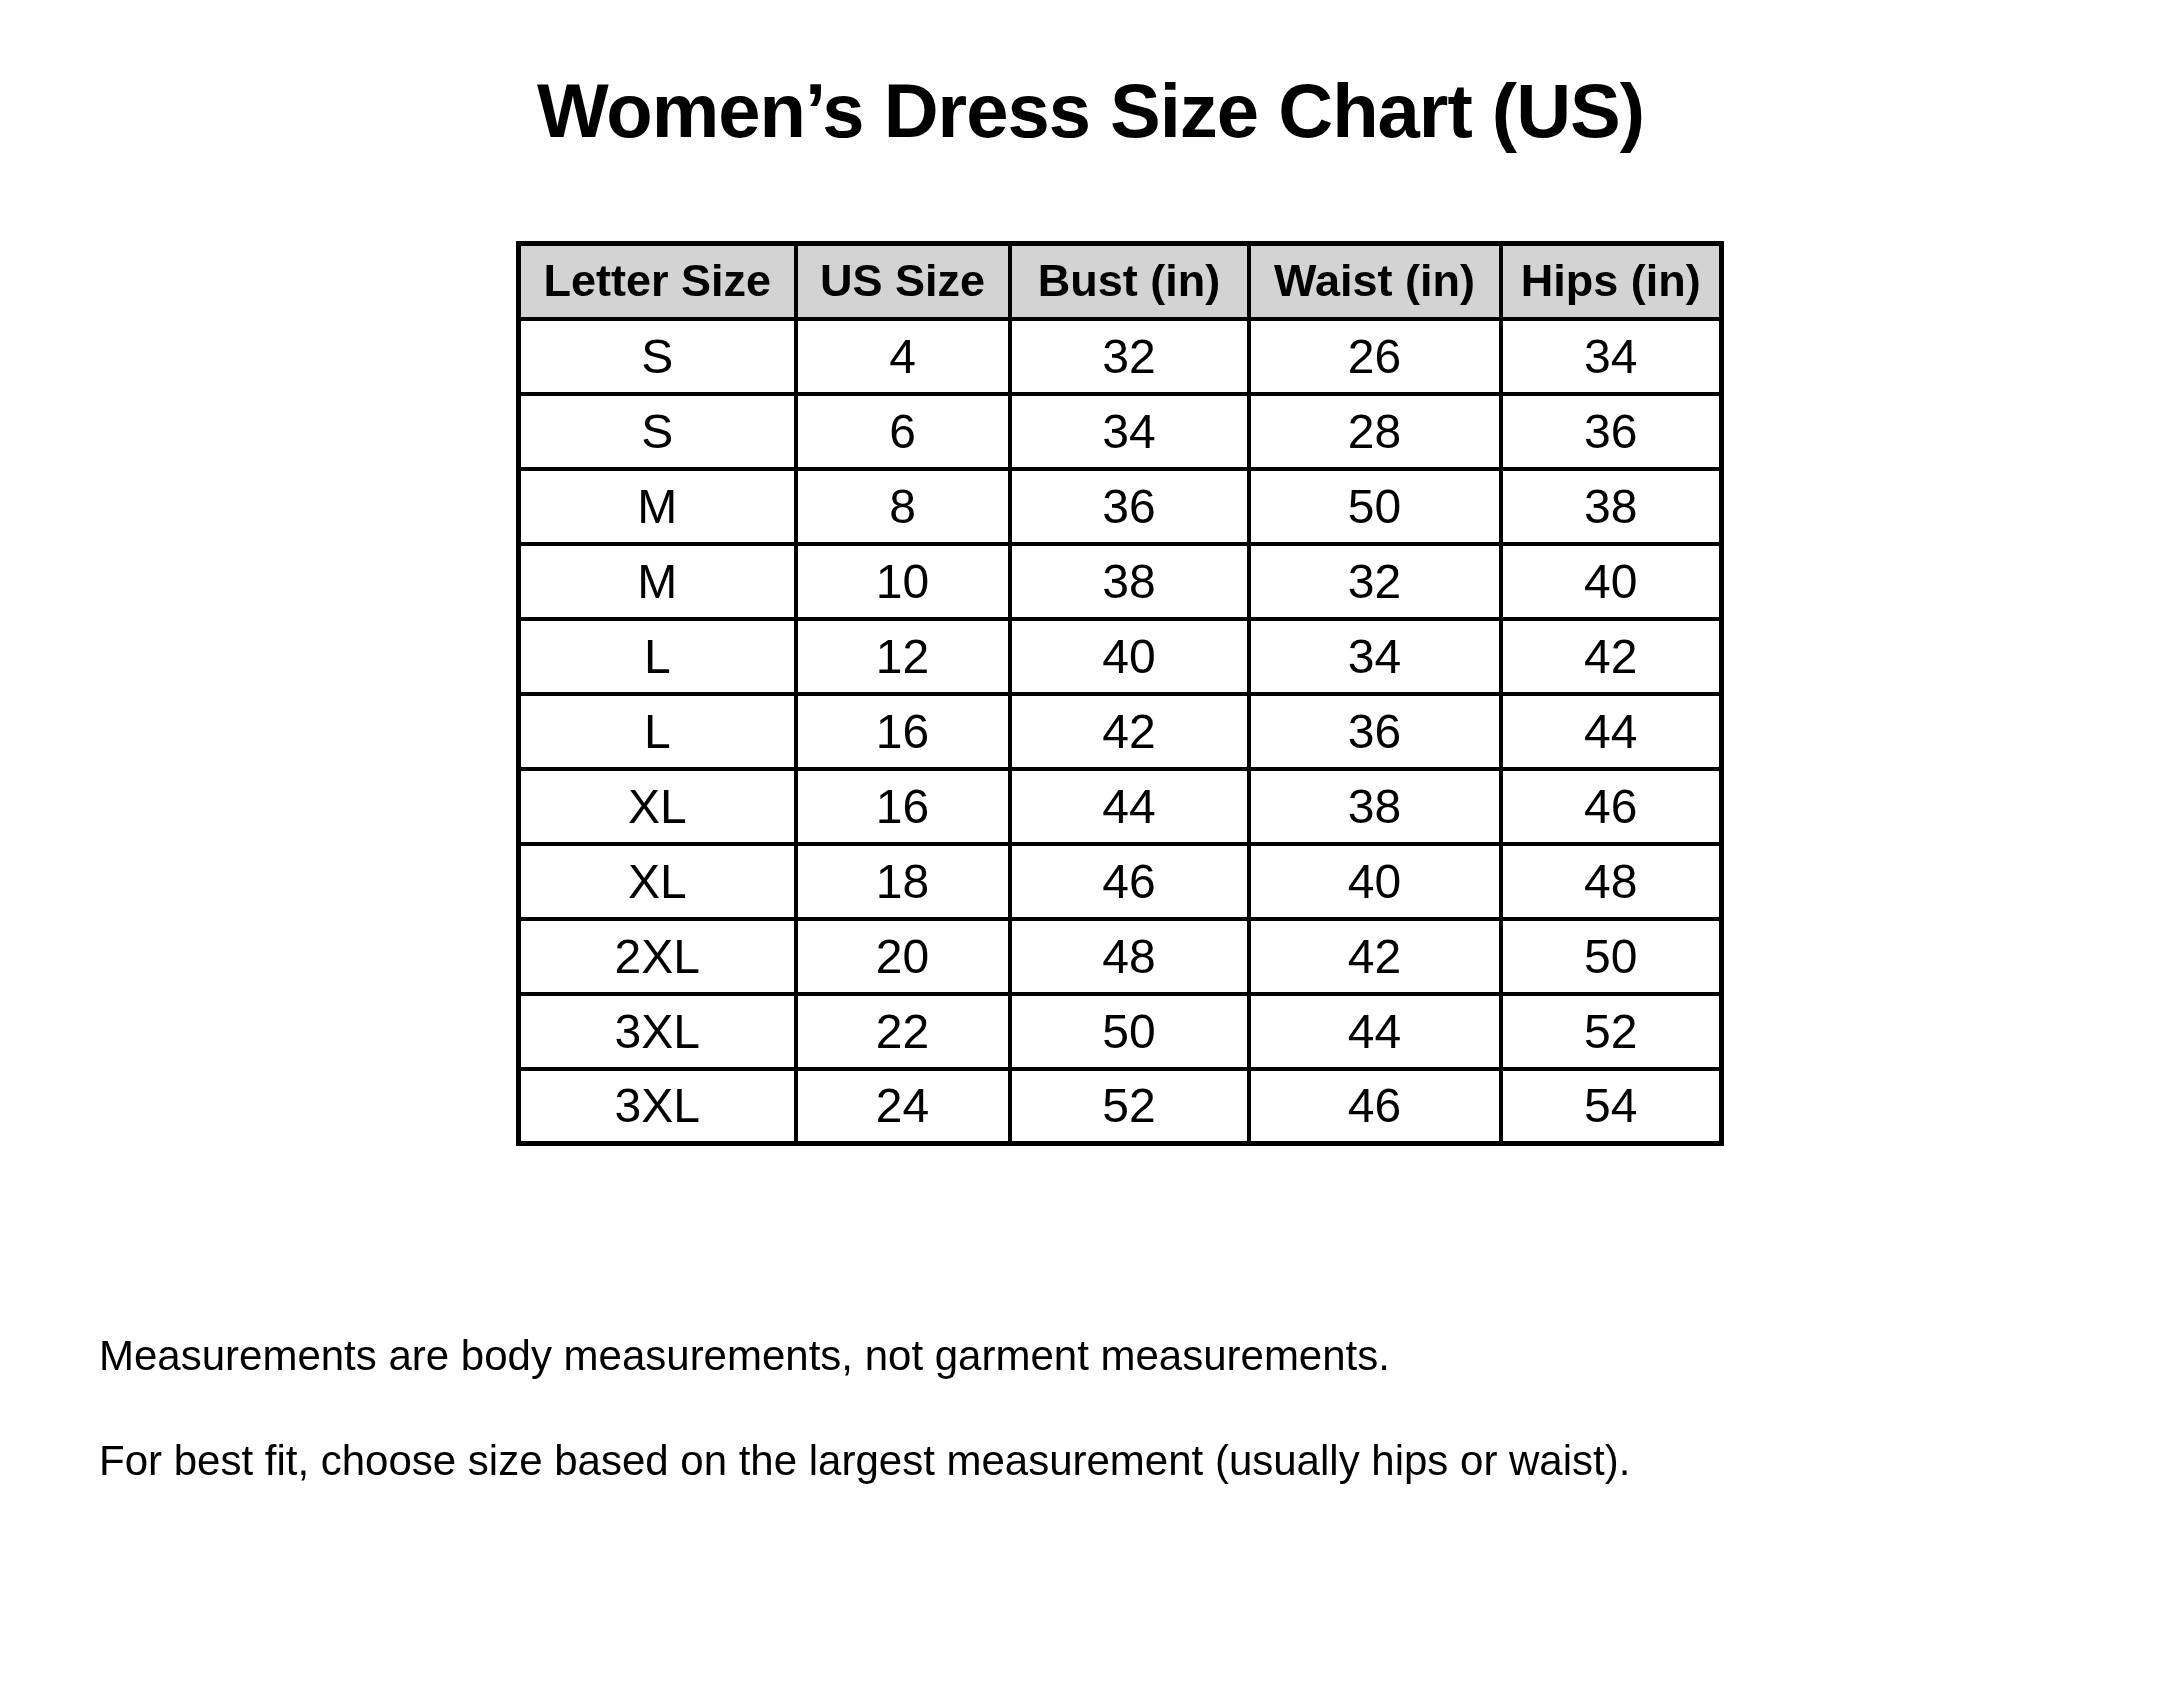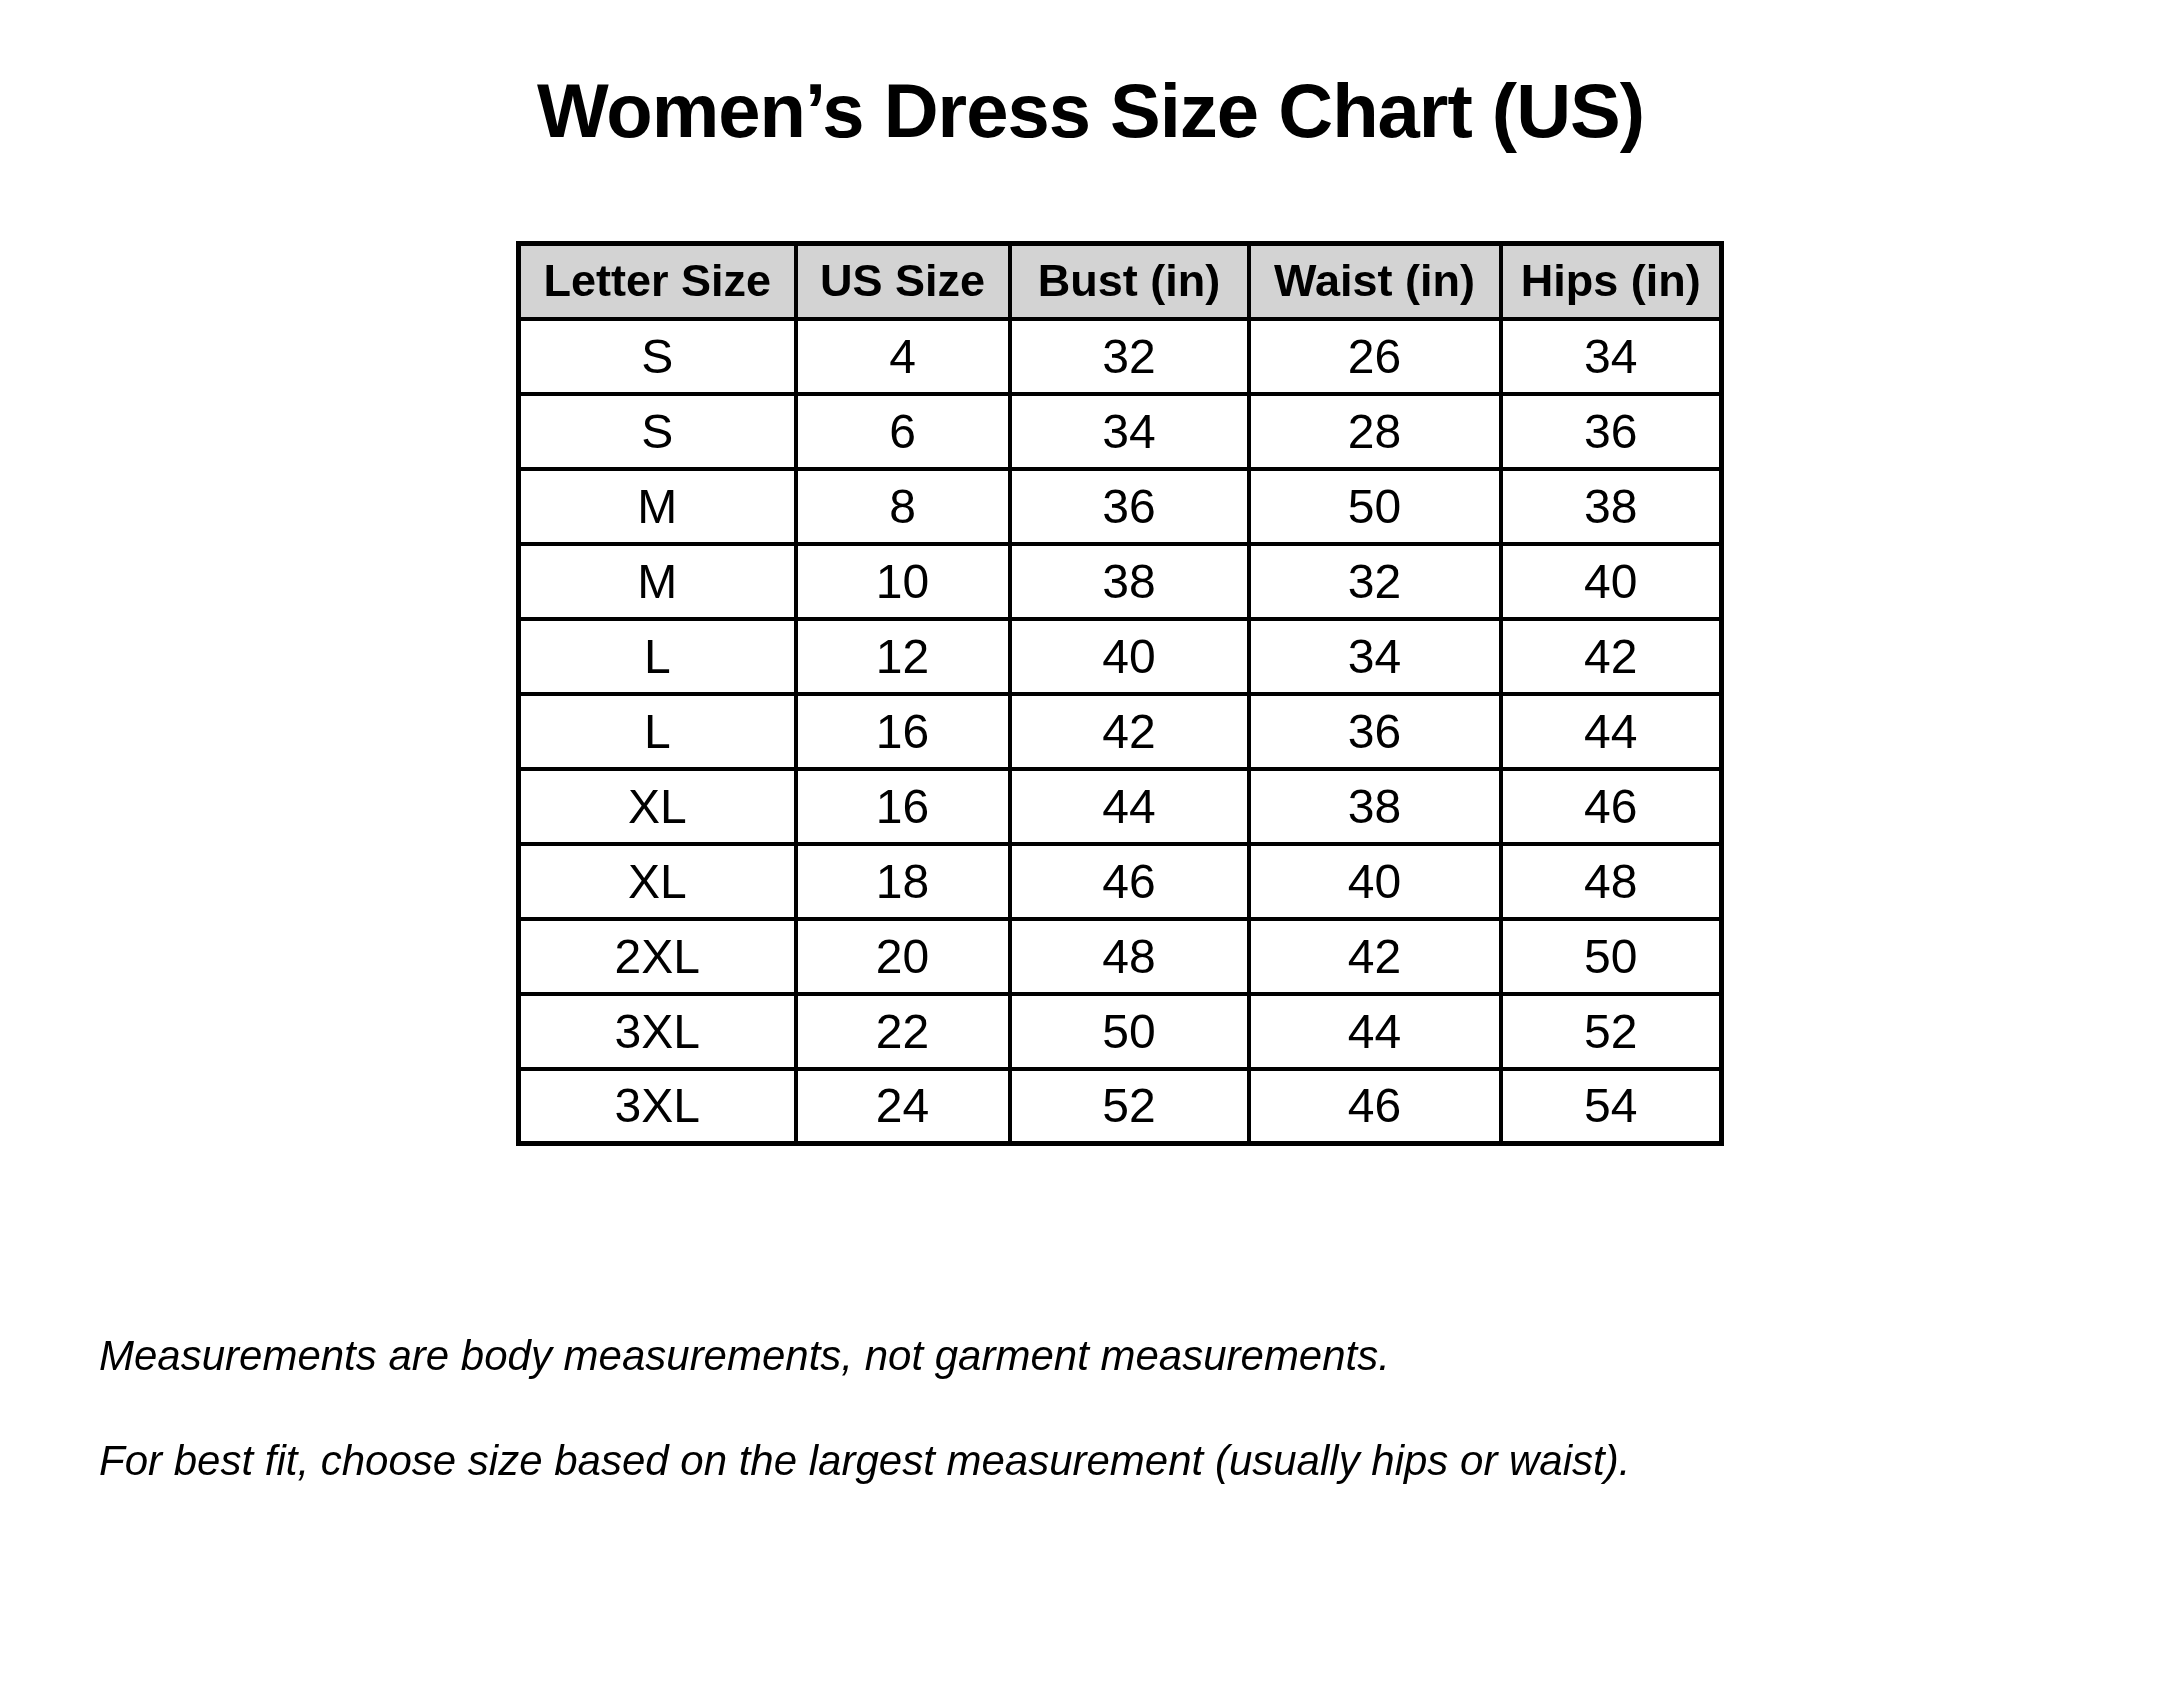--- a/index.html
+++ b/index.html
@@ -58,21 +58,20 @@
     font-size: 48px;
     font-weight: normal;
   }
   .notes {
     position: absolute;
     left: 99px;
     top: 1331px;
     width: 1980px;
     font-size: 42px;
     line-height: 49px;
-    font-style: italic;
   }
   .note-line {
     white-space: nowrap;
   }
   .note-gap {
     margin-top: 56px;
   }
 </style>
 </head>
 <body>

